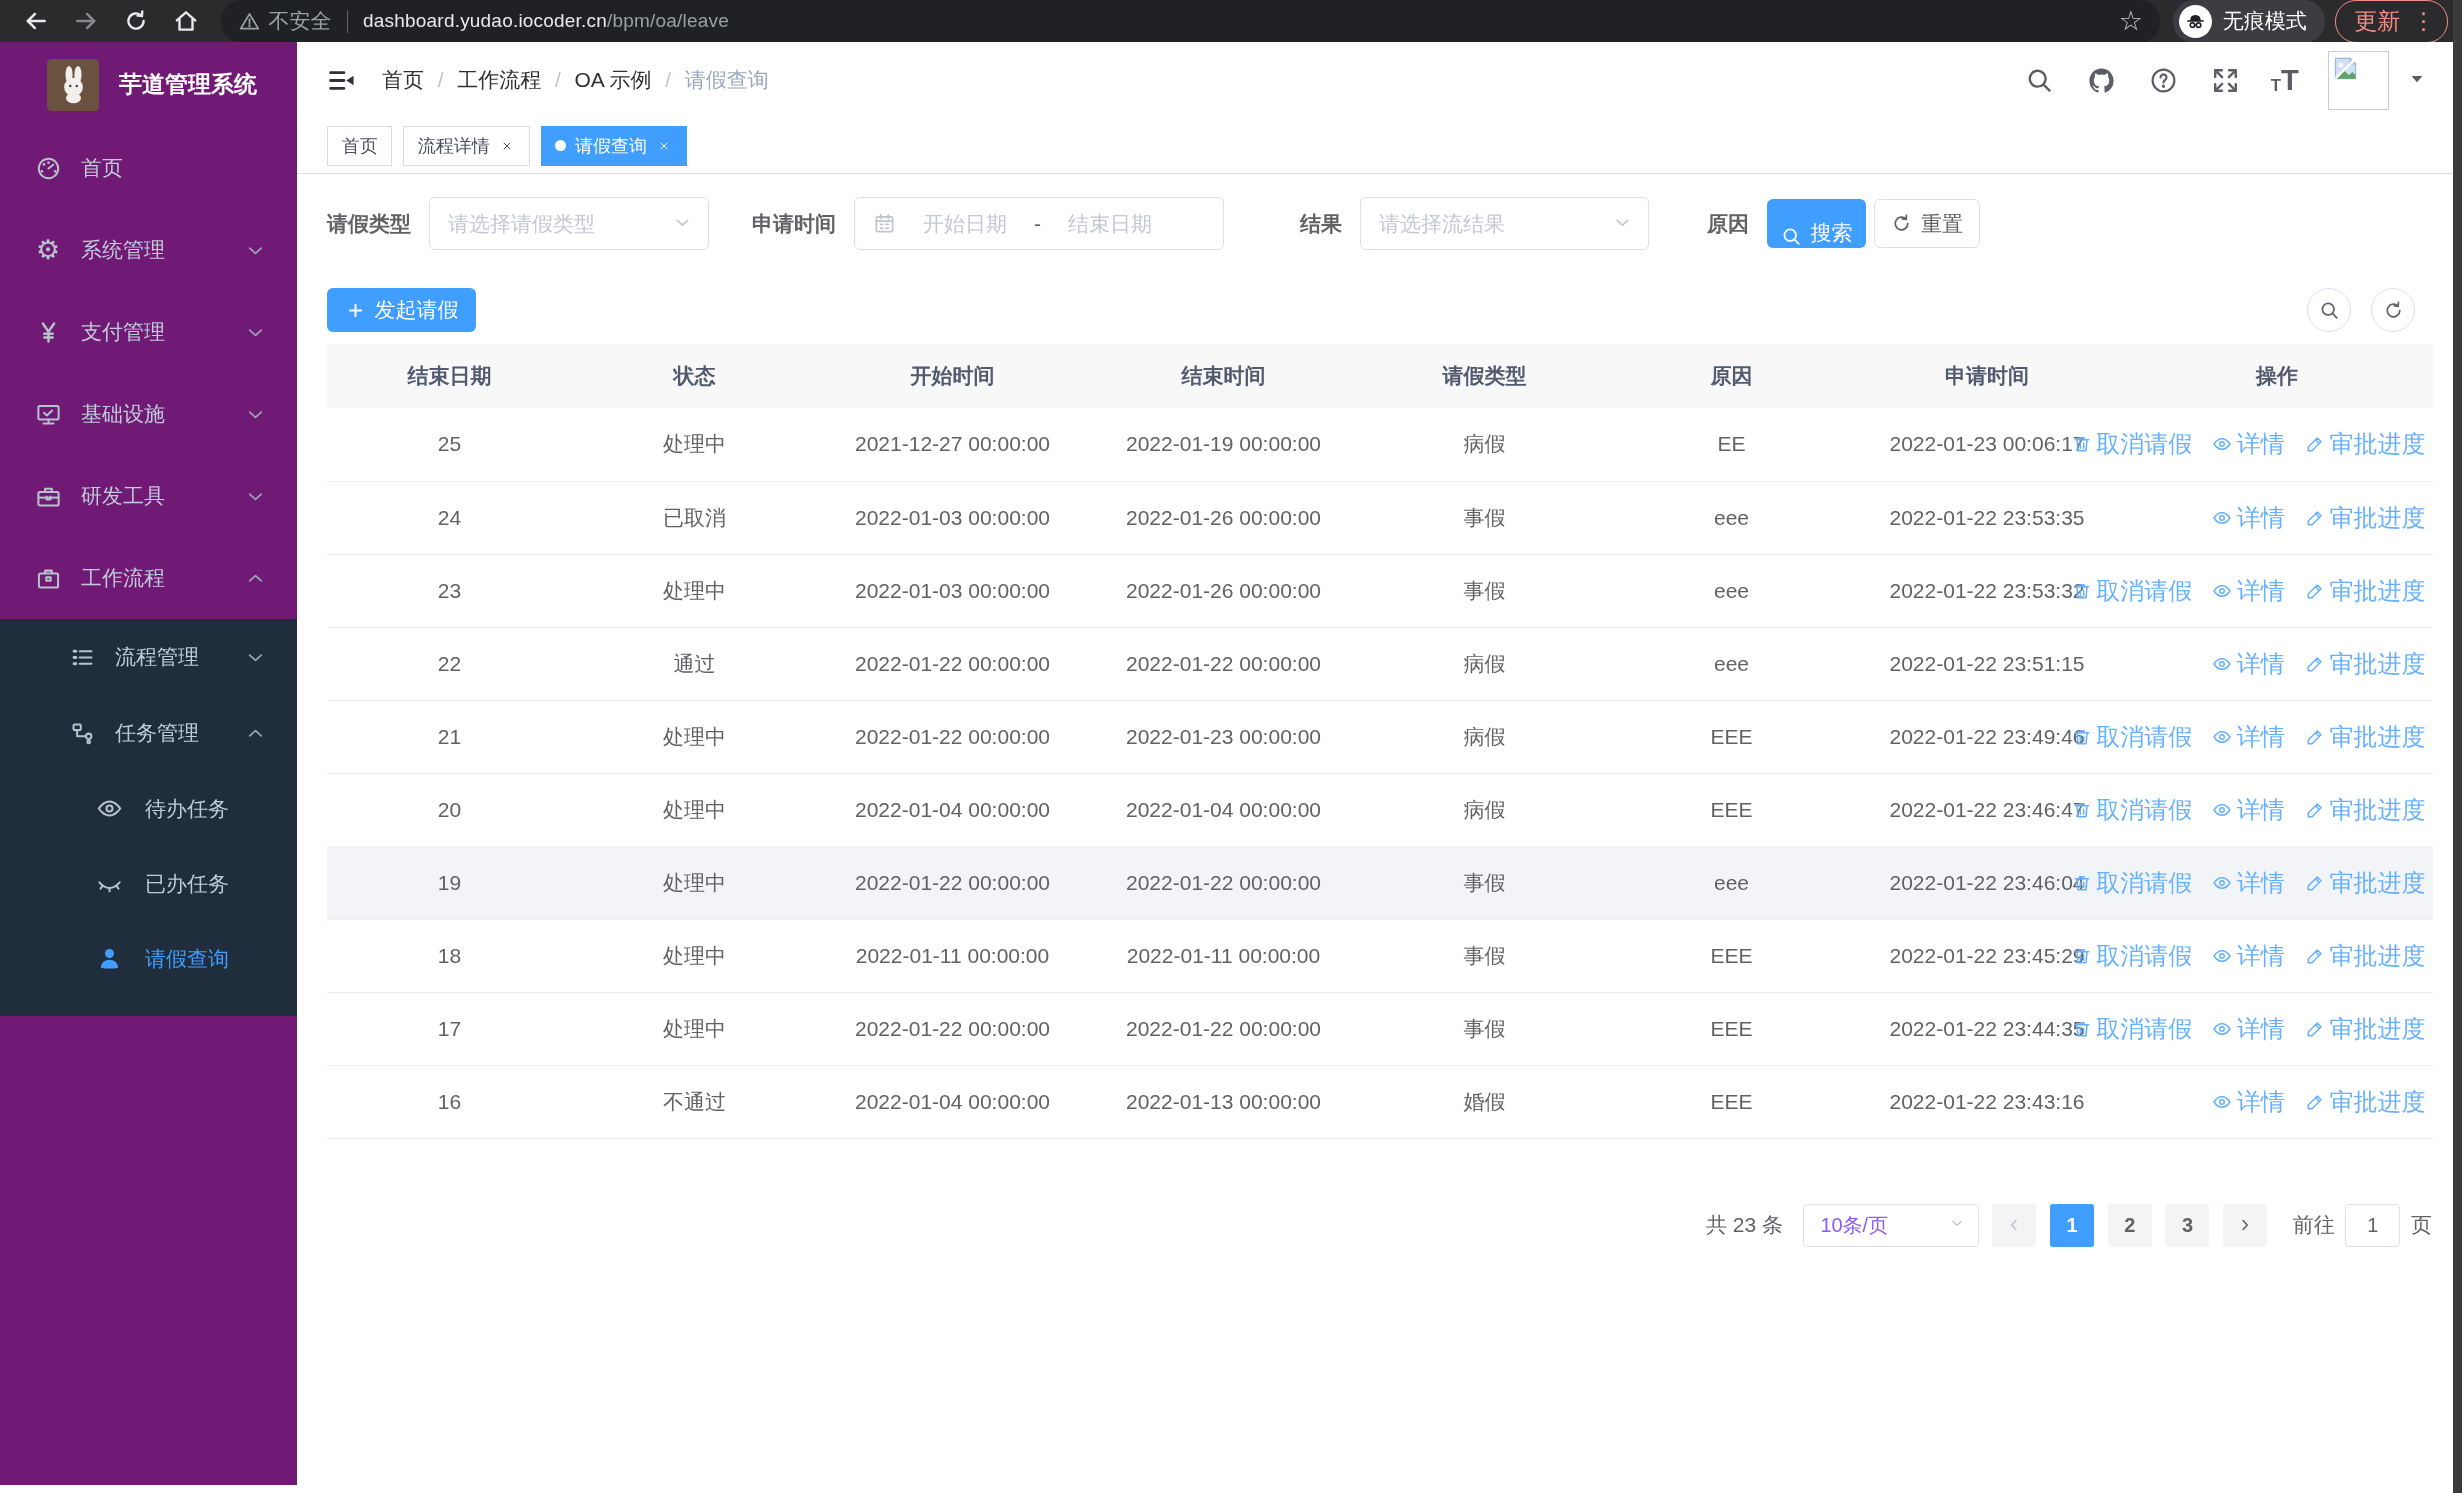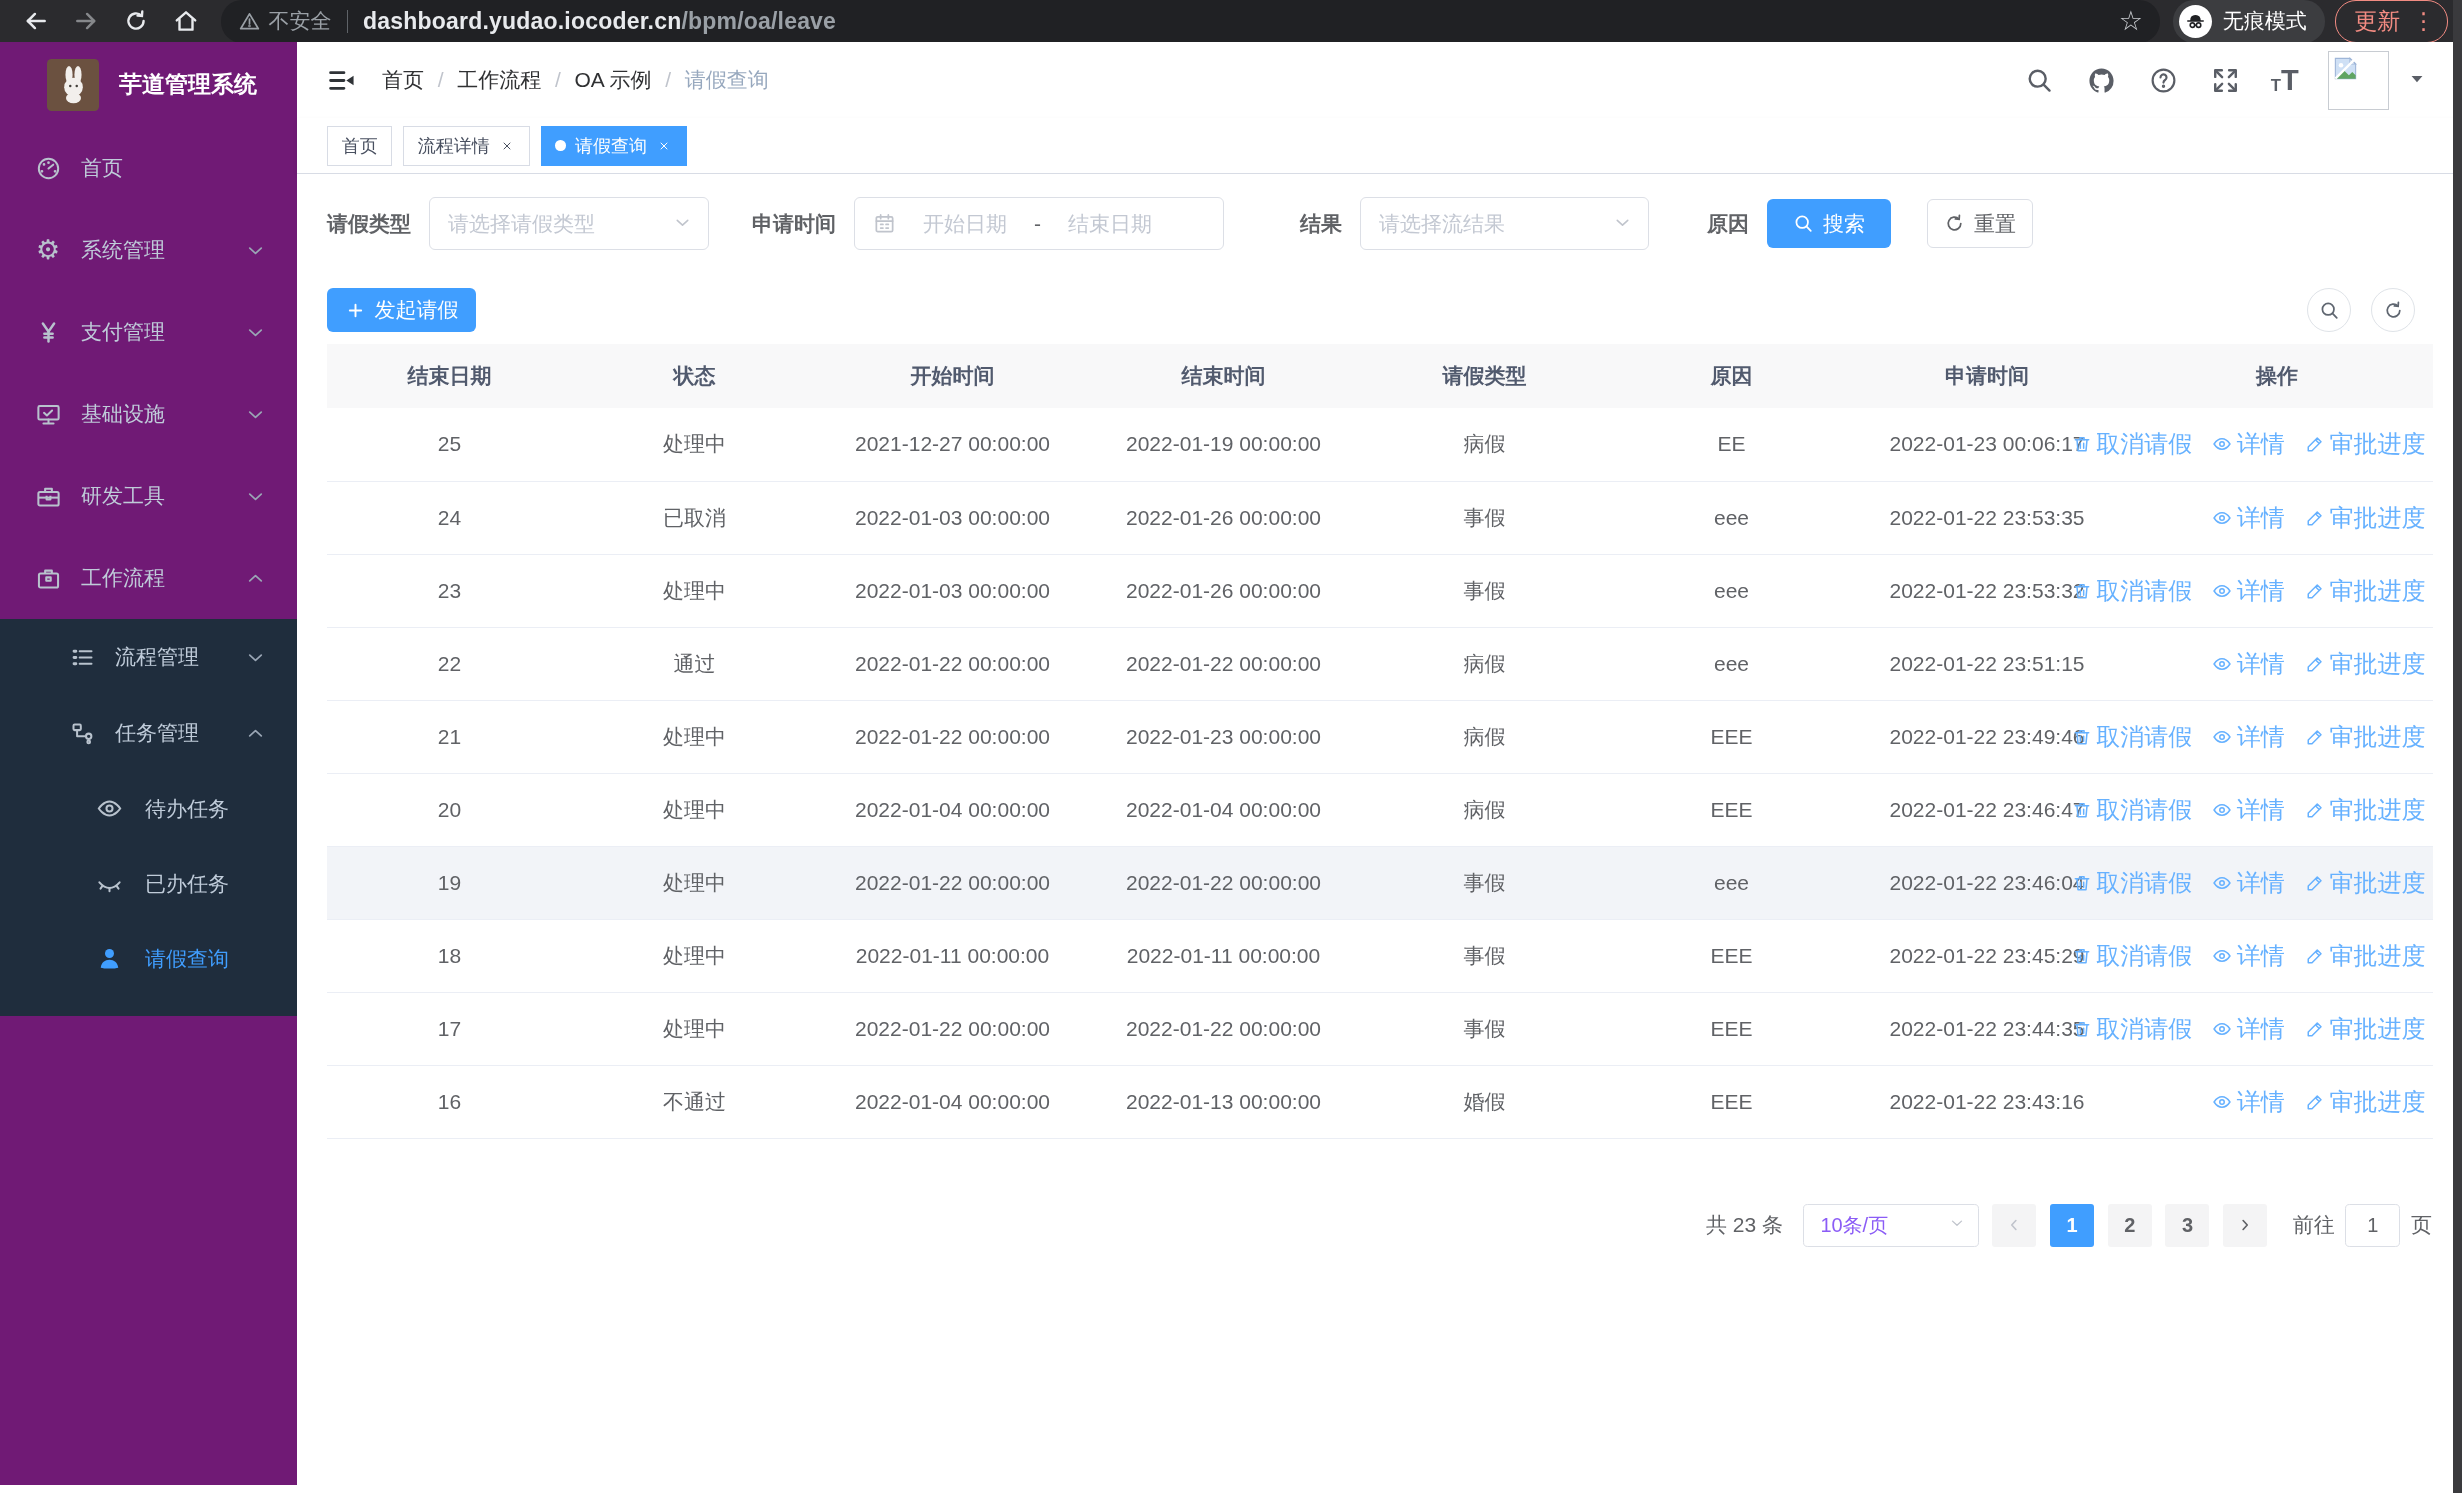--- a/index.html
+++ b/index.html
@@ -9,21 +9,21 @@
 
   
   .browser-bar { height:42px; background:#2b2b2e; display:flex; align-items:center; padding:0 13.7px; gap:6px; }
   .bicon { width:44px; height:44px; display:flex; align-items:center; justify-content:center; color:#e8eaed; border-radius:50%; flex:0 0 auto; }
   .bicon svg { width:26px; height:26px; }
   .bicon.disabled { color:#86888b; }
   .url-pill { flex:1 1 auto; height:43px; background:#202124; border-radius:21px; display:flex; align-items:center; padding:0 16.7px; margin:0 7.6px; color:#9aa0a6; }
   .url-pill .warn { display:flex; align-items:center; gap:7.6px; color:#9aa0a6; font-size:21px; }
   .url-pill .warn svg { width:23px; height:23px; }
   .url-divider { width:1.5px; height:23px; background:#5f6368; margin:0 15px; }
-  .url-text { font-size:23px; letter-spacing:0.2px; flex:1 1 auto; white-space:nowrap; overflow:hidden;font-weight:bold; }
+  .url-text { font-size:19px; letter-spacing:0.2px; flex:1 1 auto; white-space:nowrap; overflow:hidden; }
   .url-host { color:#e8eaed; }
   .url-path { color:#9aa0a6; }
   .star { font-size:27px; color:#c7cace; margin-left:12px; }
   .star::before { content:"☆"; }
   .incognito { height:43px; background:#3c3d40; border-radius:21px; display:flex; align-items:center; gap:10.6px; padding:0 18px 0 6px; color:#fff; font-size:21px; flex:0 0 auto; }
   .incog-circle { width:33px; height:33px; background:#fff; border-radius:50%; display:flex; align-items:center; justify-content:center; color:#202124; }
   .incog-circle svg { width:23px; height:23px; }
   .update-pill { height:43px; border:1.5px solid #f28b82; border-radius:21px; display:flex; align-items:center; gap:12px; padding:0 12px 0 18px; color:#f28b82; font-size:23px; flex:0 0 auto; margin-left:4.6px; }
   .dots-v { font-size:23px; color:#f28b82; }
   .dots-v::before { content:"⋮"; }
@@ -93,21 +93,21 @@
   .daterange .cal { color:#c0c4cc; flex:0 0 auto; display:flex; }
   .daterange .cal svg { width:23px; height:23px; }
   .daterange input { width:114px; text-align:center; }
   .dsep { color:#606266; font-size:21px; }
   .sel-result { width:289px; padding:0 15px 0 18px; margin-right:58px; }
   .inp-reason { width:283px; padding:0 18px; margin-right:40px; }
   .btn { height:49px; border-radius:6px; display:inline-flex; align-items:center; justify-content:center; gap:9px; font-size:21px; cursor:pointer; border:1.5px solid transparent; }
   .btn svg { width:21px; height:21px; }
   .btn-primary { background:#409EFF; color:#fff; }
   .btn-plain { background:#fff; color:#606266; border-color:#dcdfe6; }
-  .btn-search { width:124px; margin-right:36px; }
+  .btn-search { width:99px; margin-right:8px;align-items:flex-end; }
   .btn-reset { width:106px; }
 
   .action-row { margin-top:38px; display:flex; align-items:center; }
   .btn-create { width:149px; height:44px; }
   .mini-circles { margin-left:auto; display:flex; gap:20px; padding-right:16.7px; }
   .mini-btn { width:44px; height:44px; border-radius:50%; border:1.5px solid #dfe3e8; display:flex; align-items:center; justify-content:center; color:#5f6670; background:#fff; cursor:pointer; }
   .mini-btn svg { width:21px; height:21px; }
 
   
   table.grid { width:100%; border-collapse:collapse; table-layout:fixed; margin-top:12px; }

